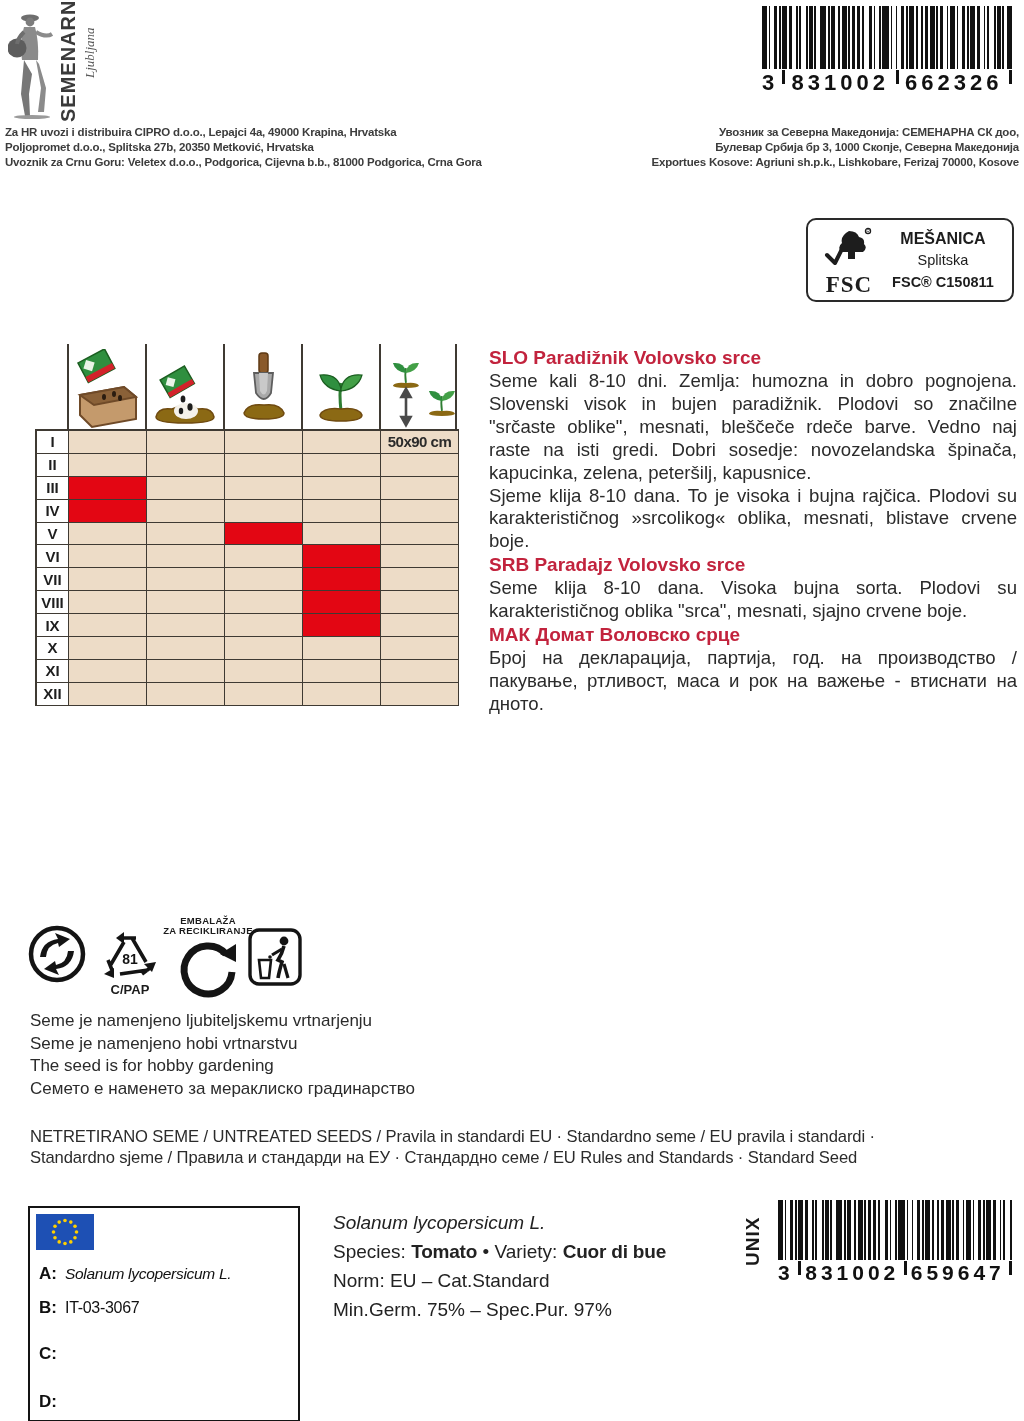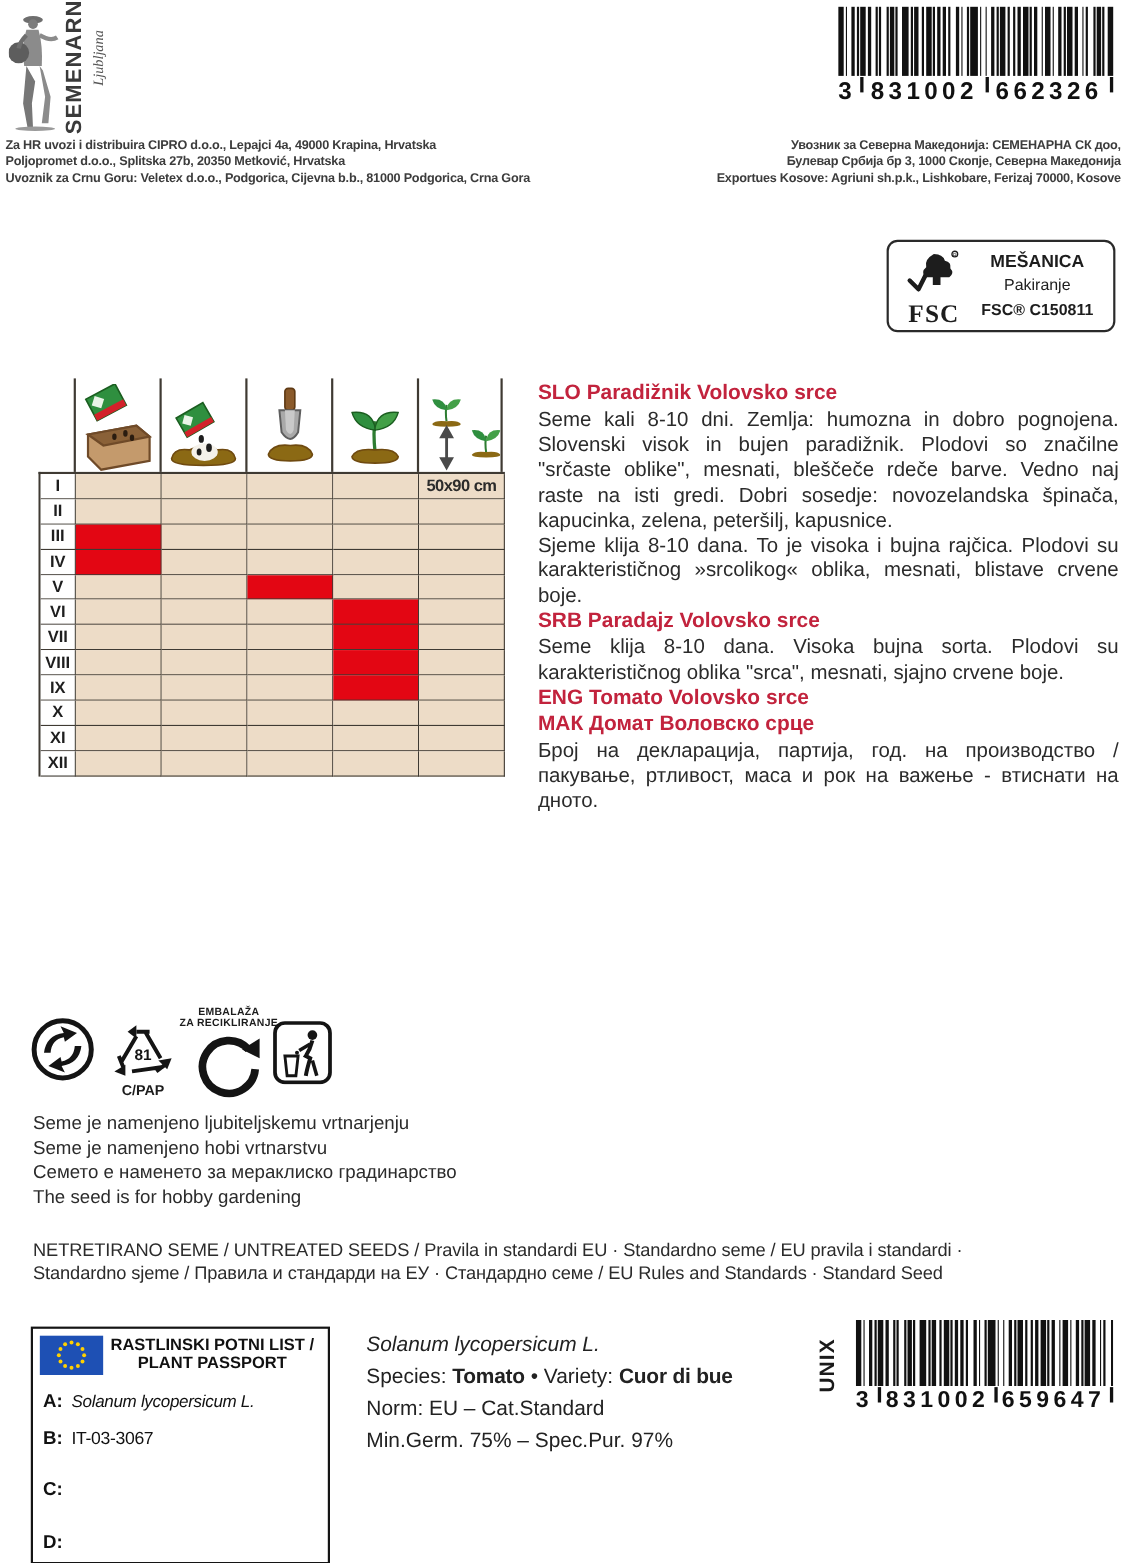--- a/index.html
+++ b/index.html
@@ -219,21 +219,21 @@
       <svg width="52" height="46" viewBox="0 0 52 46">
         <circle cx="45" cy="6" r="2.6" fill="none" stroke="#1d1d1d" stroke-width="1.2"></circle>
         <text x="45" y="8.3" font-size="5" text-anchor="middle" fill="#1d1d1d">R</text>
         <path d="M4 30 L12 38 L26 10" fill="none" stroke="#1d1d1d" stroke-width="4" stroke-linecap="round" stroke-linejoin="round"></path>
         <path d="M26 6 Q34 6 36 12 Q42 13 41 19 Q45 23 40 27 L32 27 L32 34 L25 34 L25 27 L18 27 Q14 22 19 18 Q17 11 26 6 Z" fill="#1d1d1d"></path>
       </svg>
       <div class="fsctxt">FSC</div>
     </div>
     <div class="fsc-right">
       <div class="l1">MEŠANICA</div>
-      <div class="l2">Pakiranje</div>
+      <div class="l2">Splitska</div>
       <div class="l3">FSC® C150811</div>
     </div>
   </div>
 
   <div class="abs cal-header" style="left:67px;top:344px;width:390px;">
     <div class="hcell">
       <svg width="74" height="80" viewBox="0 0 74 80">
         <g transform="rotate(-28 26 18)">
           <rect x="12" y="6" width="30" height="22" fill="#2f8f3f" stroke="#1b5e20" stroke-width="1.5"></rect>
           <rect x="12" y="22" width="30" height="6" fill="#d2222a"></rect>
@@ -373,21 +373,20 @@
       <div class="cal-cell"></div>
       <div class="cal-cell"></div>
     </div>
 
   <div class="abs desc-wrap" style="left:489px;top:346px;">
     <h3 class="desc-title">SLO Paradižnik Volovsko srce</h3>
     <p class="desc-body">Seme kali 8-10 dni. Zemlja: humozna in dobro pognojena. Slovenski visok in bujen paradižnik. Plodovi so značilne "srčaste oblike", mesnati, bleščeče rdeče barve. Vedno naj raste na isti gredi. Dobri sosedje: novozelandska špinača, kapucinka, zelena, peteršilj, kapusnice.</p>
     <p class="desc-body">Sjeme klija 8-10 dana. To je visoka i bujna rajčica. Plodovi su karakterističnog »srcolikog« oblika, mesnati, blistave crvene boje.</p>
     <h3 class="desc-title">SRB Paradajz Volovsko srce</h3>
     <p class="desc-body">Seme klija 8-10 dana. Visoka bujna sorta. Plodovi su karakterističnog oblika "srca", mesnati, sjajno crvene boje.</p>
-    <h3 class="desc-title">ENG Tomato Volovsko srce</h3>
     <h3 class="desc-title">МАК Домат Воловско срце</h3>
     <p class="desc-body">Број на декларација, партија, год. на производство / пакување, ртливост, маса и рок на важење - втиснати на дното.</p>
   </div>
 
   <div class="abs" style="left:28px;top:925px;">
     <svg width="58" height="58" viewBox="0 0 58 58">
       <circle cx="29" cy="29" r="26" fill="none" stroke="#141414" stroke-width="4.5"></circle>
       <path d="M12 32 Q14 16 30 14 L27 8 L42 14 L31 22 L30 18 Q19 20 18 32 Z" fill="#141414"></path>
       <path d="M46 26 Q44 42 28 44 L31 50 L16 44 L27 36 L28 40 Q39 38 40 26 Z" fill="#141414"></path>
     </svg>
@@ -429,22 +428,22 @@
       <path d="M34 21 L24 27" stroke="#141414" stroke-width="3.2"></path>
       <circle cx="22" cy="29" r="1.8" fill="#141414"></circle>
       <path d="M11 32 L23 32 L21 50 L13 50 Z" fill="none" stroke="#141414" stroke-width="2.6"></path>
       <path d="M36 36 L40 50" stroke="#141414" stroke-width="3.2"></path>
     </svg>
   </div>
 
   <div class="abs hobby" style="left:30px;top:1010px;">
     <div>Seme je namenjeno ljubiteljskemu vrtnarjenju</div>
     <div>Seme je namenjeno hobi vrtnarstvu</div>
+    <div>The seed is for hobby gardening</div>
     <div>Семето е наменето за мераклиско градинарство</div>
-    <div>The seed is for hobby gardening</div>
   </div>
 
   <div class="abs untreated" style="left:30px;top:1126px;width:975px;">
     <div>NETRETIRANO SEME / UNTREATED SEEDS / Pravila in standardi EU · Standardno seme / EU pravila i standardi ·</div>
     <div>Standardno sjeme / Правила и стандарди на ЕУ · Стандардно семе / EU Rules and Standards · Standard Seed</div>
   </div>
 
   <div class="abs passport" style="left:28px;top:1206px;width:268px;height:212px;">
     <div class="pp-head">
       <svg width="58" height="36" viewBox="0 0 58 36">
@@ -457,24 +456,20 @@
             <circle cx="39" cy="23.7" r="1.8"></circle>
             <circle cx="34.8" cy="27.9" r="1.8"></circle>
           <circle cx="29" cy="29.5" r="1.8"></circle>
             <circle cx="23.2" cy="27.9" r="1.8"></circle>
             <circle cx="19" cy="23.7" r="1.8"></circle>
           <circle cx="17.5" cy="18" r="1.8"></circle>
             <circle cx="19" cy="12.3" r="1.8"></circle>
             <circle cx="23.2" cy="8.1" r="1.8"></circle>
         </g>
       </svg>
-      <div class="pp-title">
-        <div>RASTLINSKI POTNI LIST /</div>
-        <div>PLANT PASSPORT</div>
-      </div>
     </div>
     <div class="pp-field" style="margin-top:14px;">
       <span class="pp-label">A:</span>
       <span class="pp-val-a">Solanum lycopersicum L.</span>
     </div>
     <div class="pp-field" style="margin-top:14px;">
       <span class="pp-label">B:</span>
       <span class="pp-val-b">IT-03-3067</span>
     </div>
     <div class="pp-field" style="margin-top:26px;">

